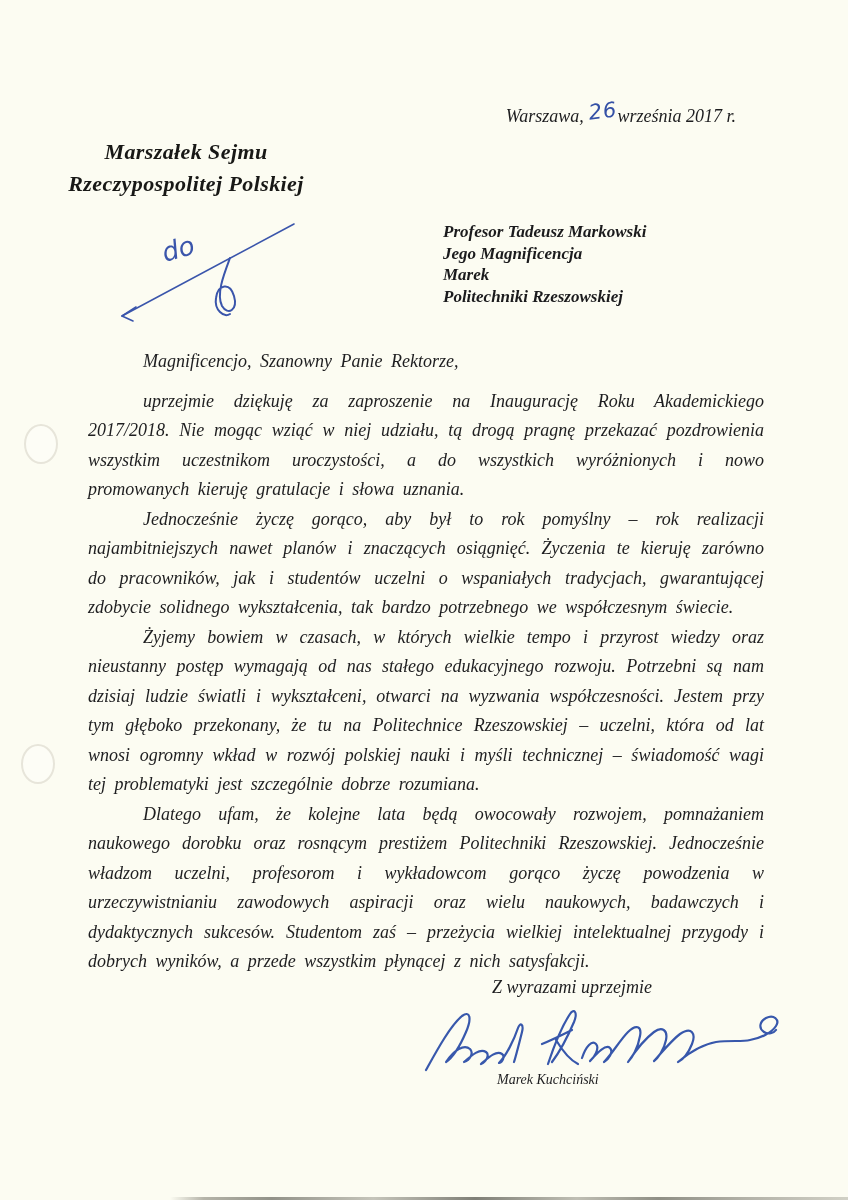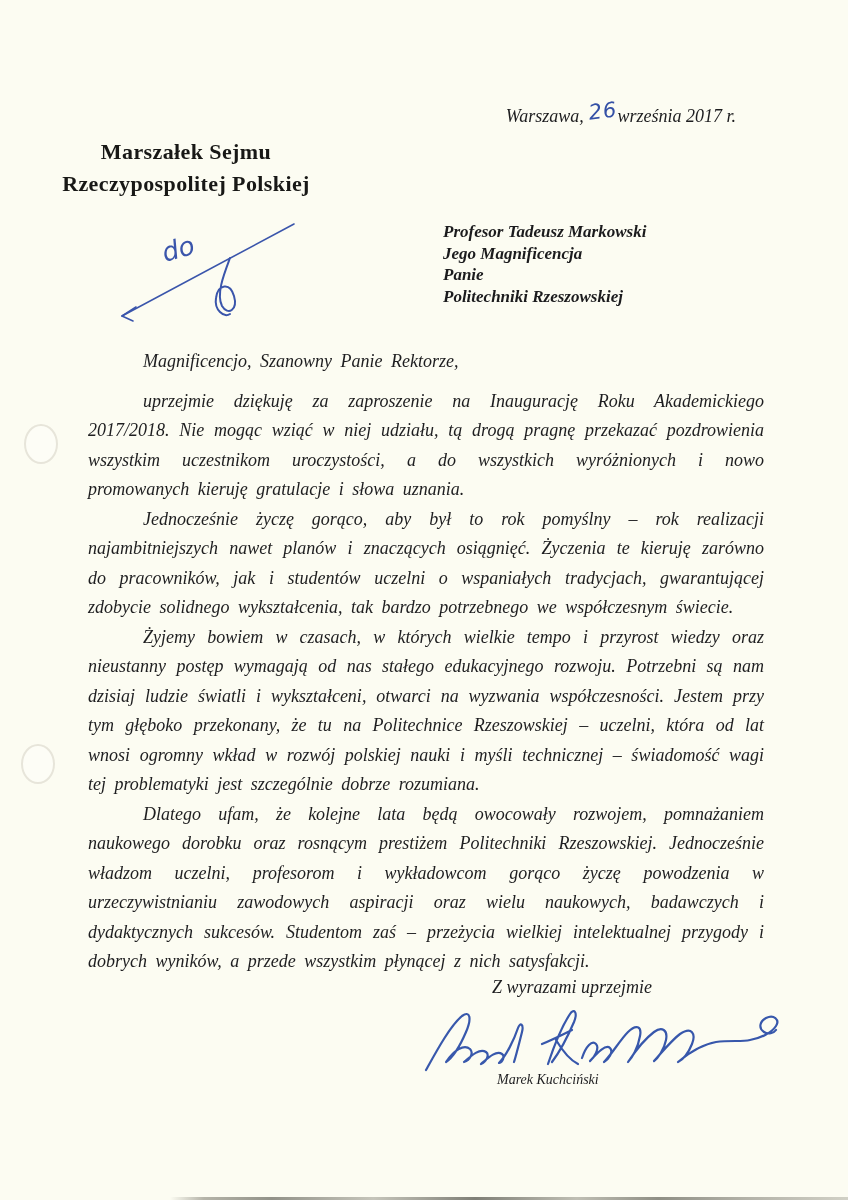--- a/index.html
+++ b/index.html
@@ -41,20 +41,21 @@
     position: absolute;
     left: 62px;
     top: 136px;
     width: 248px;
     text-align: center;
     font-weight: 700;
     font-size: 22px;
     line-height: 32px;
     letter-spacing: 0.4px;
     color: #181816;
+    font-style: italic;
   }
 
   
   .annotation-svg {
     position: absolute;
     left: 108px;
     top: 216px;
     width: 190px;
     height: 115px;
   }
@@ -172,21 +173,21 @@
       <path d="M186,8 L14,100"></path>
       <path d="M14,100 L28,91 M14,100 L25,105"></path>
       <path d="M122,42 C116,58 108,78 114,90 C120,100 130,94 126,80 C122,66 110,68 108,82 C106,94 116,102 122,98" stroke-width="2"></path>
     </g>
   </svg>
   <span class="anno-do">do</span>
 
   <div class="recipient">
     <div>Profesor Tadeusz Markowski</div>
     <div>Jego Magnificencja</div>
-    <div>Panie</div>
+    <div>Marek</div>
     <div>Politechniki Rzeszowskiej</div>
   </div>
 
   <div class="body-text">
     <p class="salutation">Magnificencjo, Szanowny Panie Rektorze,</p>
     <p>uprzejmie dziękuję za zaproszenie na Inaugurację Roku Akademickiego 2017/2018. Nie mogąc wziąć w niej udziału, tą drogą pragnę przekazać pozdrowienia wszystkim uczestnikom uroczystości, a do wszystkich wyróżnionych i nowo promowanych kieruję gratulacje i słowa uznania.</p>
     <p>Jednocześnie życzę gorąco, aby był to rok pomyślny – rok realizacji najambitniejszych nawet planów i znaczących osiągnięć. Życzenia te kieruję zarówno do pracowników, jak i studentów uczelni o wspaniałych tradycjach, gwarantującej zdobycie solidnego wykształcenia, tak bardzo potrzebnego we współczesnym świecie.</p>
     <p>Żyjemy bowiem w czasach, w których wielkie tempo i przyrost wiedzy oraz nieustanny postęp wymagają od nas stałego edukacyjnego rozwoju. Potrzebni są nam dzisiaj ludzie światli i wykształceni, otwarci na wyzwania współczesności. Jestem przy tym głęboko przekonany, że tu na Politechnice Rzeszowskiej – uczelni, która od lat wnosi ogromny wkład w rozwój polskiej nauki i myśli technicznej – świadomość wagi tej problematyki jest szczególnie dobrze rozumiana.</p>
     <p>Dlatego ufam, że kolejne lata będą owocowały rozwojem, pomnażaniem naukowego dorobku oraz rosnącym prestiżem Politechniki Rzeszowskiej. Jednocześnie władzom uczelni, profesorom i wykładowcom gorąco życzę powodzenia w urzeczywistnianiu zawodowych aspiracji oraz wielu naukowych, badawczych i dydaktycznych sukcesów. Studentom zaś – przeżycia wielkiej intelektualnej przygody i dobrych wyników, a przede wszystkim płynącej z nich satysfakcji.</p>
   </div>

